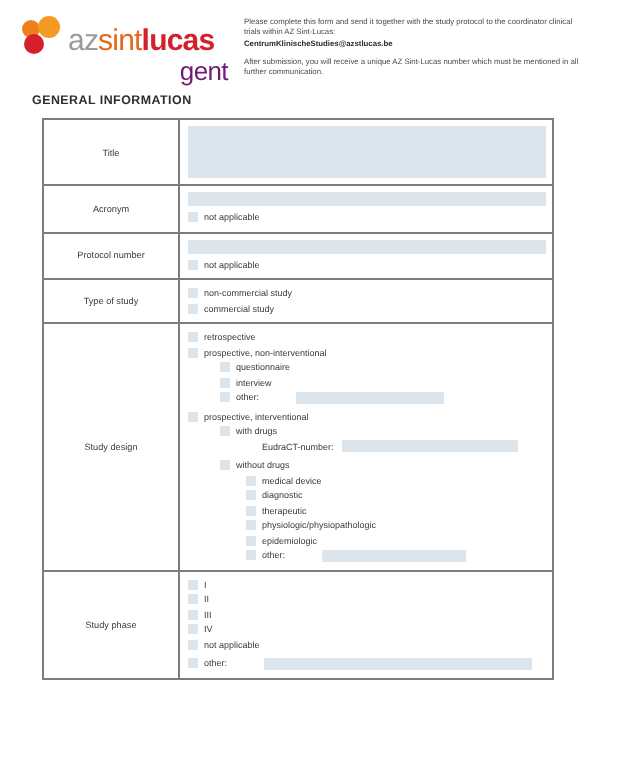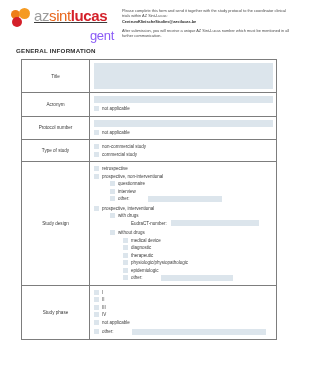--- a/index.html
+++ b/index.html
@@ -24,23 +24,22 @@
     height: 38px;
   }
   .logo-block {
     width: 106px;
     flex: 0 0 106px;
     position: relative;
     padding-top: 2px;
   }
   .logo-row {
     display: flex;
-    align-items: flex-start;
+    align-items: flex-end;
     height: 20px;
-    text-decoration: underline;
   }
   .logo-mark {
     position: relative;
     width: 24px;
     height: 20px;
     flex: 0 0 24px;
   }
   .logo-mark .dot-orange {
     position: absolute;
     left: 9px;
@@ -73,21 +72,21 @@
     line-height: 15px;
     letter-spacing: -0.4px;
     font-weight: 400;
     white-space: nowrap;
   }
   .lw-az { color: #9b9b9b; }
   .lw-sint { color: #e8661c; }
   .lw-lucas { color: #d4202a; font-weight: bold; }
   .logo-gent {
     text-align: right;
-    color: #8b5cf6;
+    color: #701a75;
     font-size: 13px;
     line-height: 13px;
     letter-spacing: -0.3px;
     padding-right: 2px;
     margin-top: 1px;
   }
 
   .header-text {
     flex: 1 1 auto;
     padding-left: 6px;

